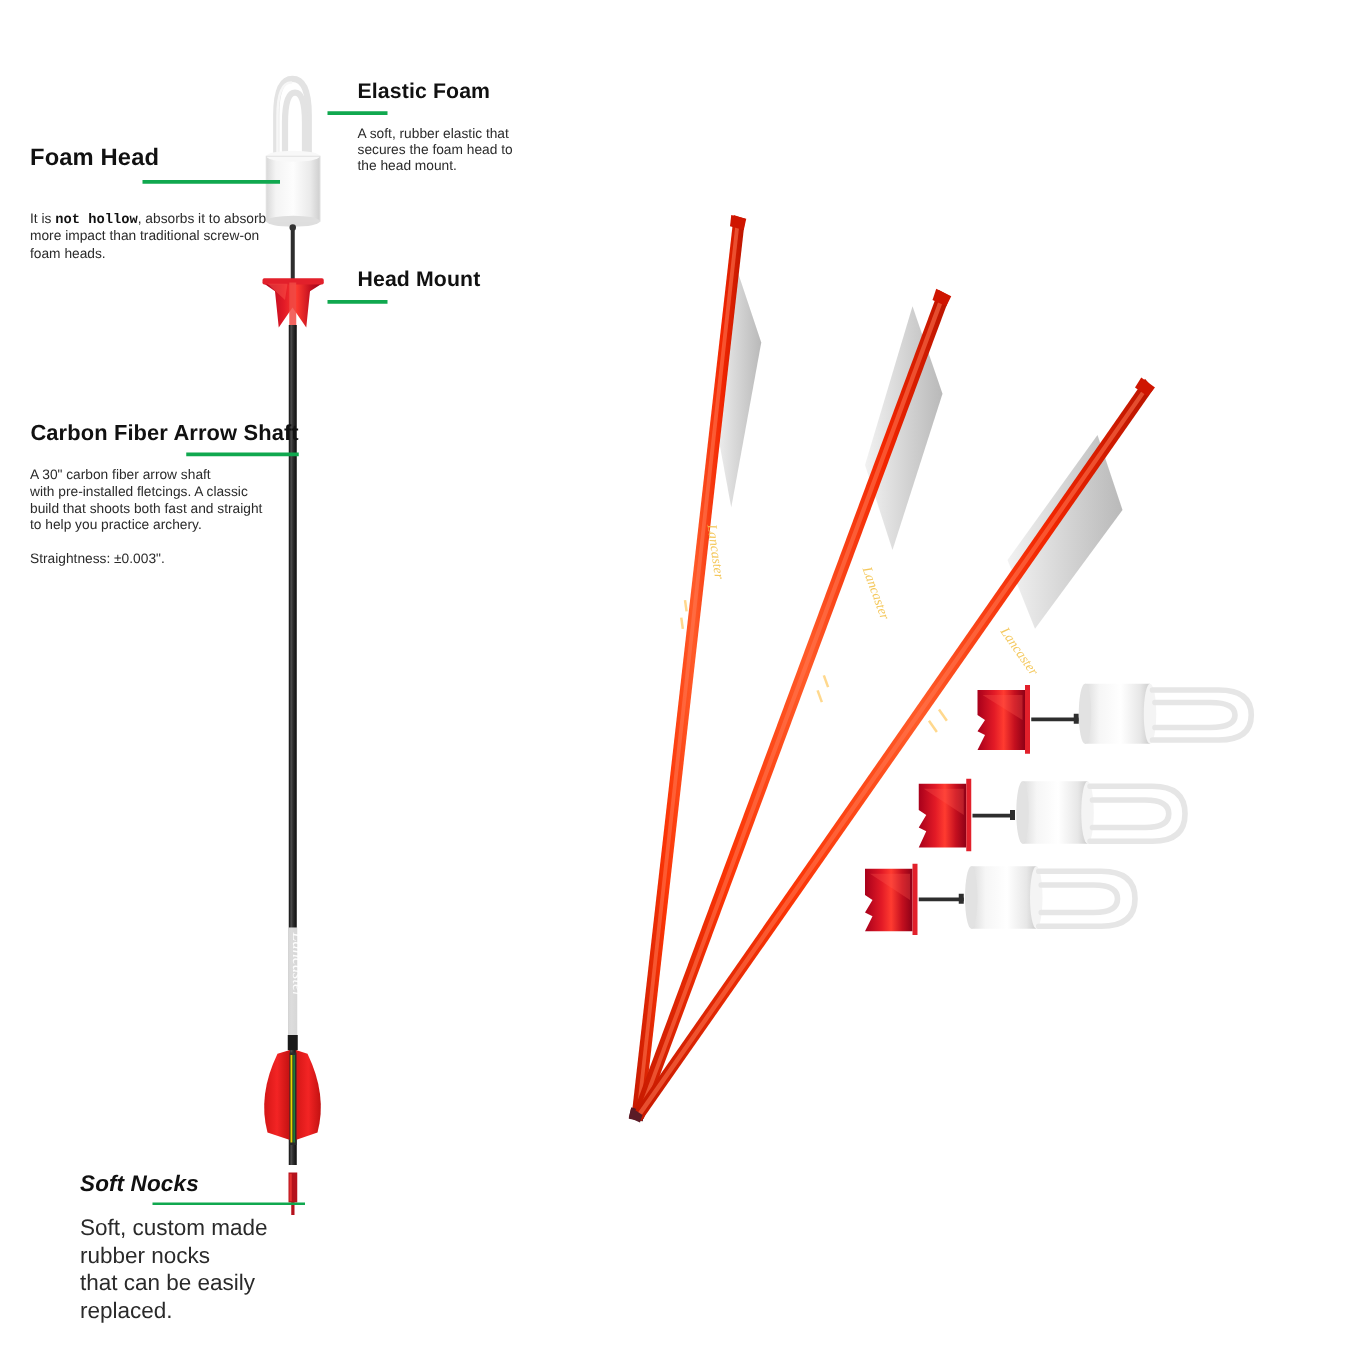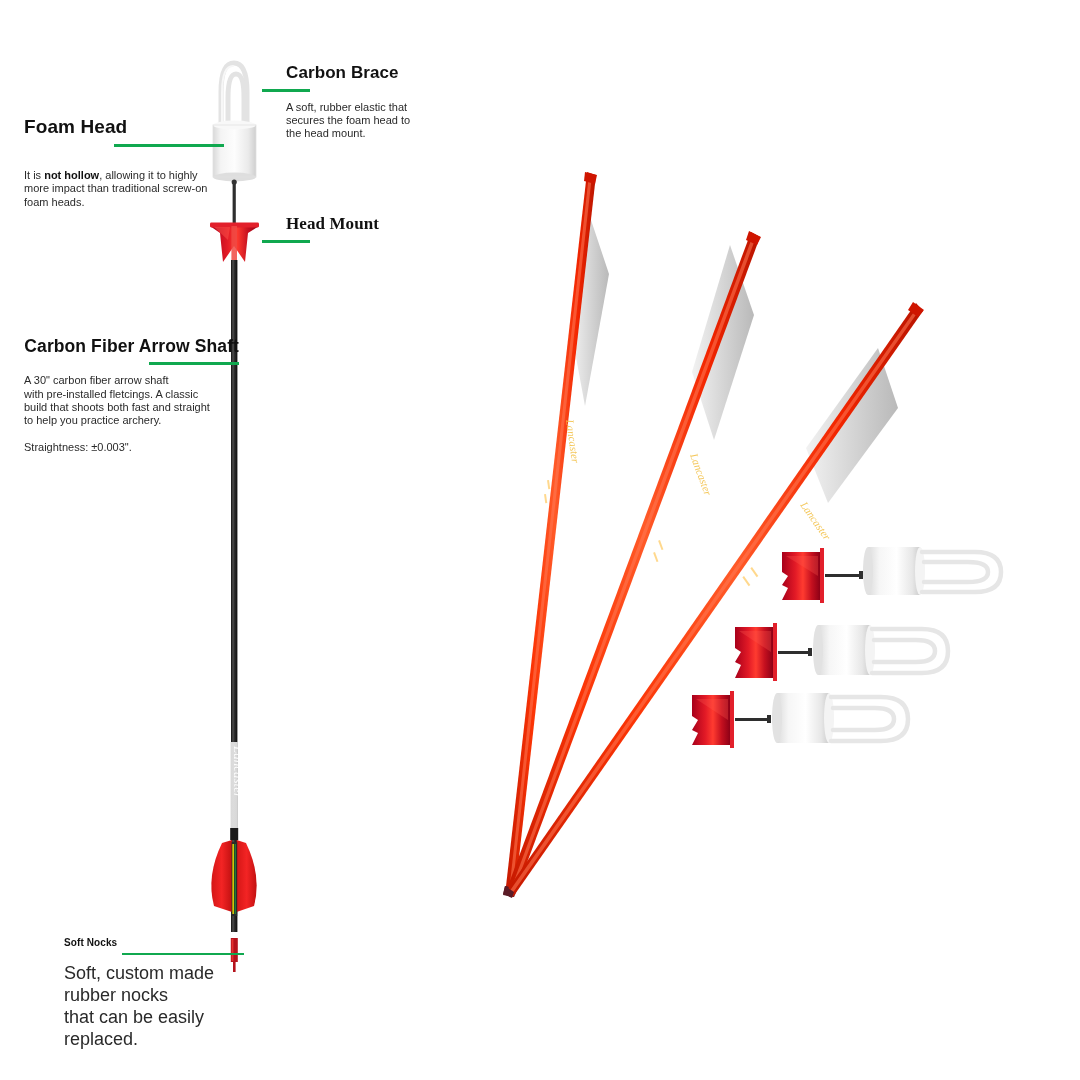--- a/index.html
+++ b/index.html
@@ -27,42 +27,42 @@
     background:#10a84f;
     margin-top:6px;
     margin-bottom:9px;
   }
   .callout .body{
     font-size:11px;
     line-height:1.22;
     color:#2a2a2a;
     white-space:pre-line;
   }
-  .callout .body b{font-weight:bold;color:#111;}
+  .callout .body b{font-weight:bold;color:#111;font-family:Liberation Mono, monospace;}
   .gap{height:13px;}
 
   
   #c-foam{left:24px;top:116px;width:200px;}
   #c-foam .ttl{font-size:19px;}
   #c-foam .rule{width:110px;margin-left:auto;}
 
   #c-elastic{left:286px;top:63px;width:170px;}
   #c-elastic .ttl{font-size:17px;}
   #c-elastic .rule{width:48px;margin-left:-24px;}
 
   #c-mount{left:286px;top:214px;width:175px;}
-  #c-mount .ttl{font-size:17px;font-family:Liberation Serif, serif;}
+  #c-mount .ttl{font-size:17px;}
   #c-mount .rule{width:48px;margin-left:-24px;}
 
   #c-shaft{left:24px;top:336px;width:215px;}
   #c-shaft .ttl{font-size:17.5px;text-align:right;}
   #c-shaft .rule{width:90px;margin-left:auto;}
 
   #c-nocks{left:64px;top:937px;width:180px;}
-  #c-nocks .ttl{font-size:10px;}
+  #c-nocks .ttl{font-size:18px;font-style:italic;}
   #c-nocks .rule{width:122px;margin-left:auto;height:2.5px;margin-top:4px;margin-bottom:8px;}
   #c-nocks .body{font-size:18px;}
 
   
   svg.art{position:absolute;left:0;top:0;width:1080px;height:1080px;}
 </style>
 </head>
 <body>
 
 <div class="stage">
@@ -278,27 +278,27 @@
         <path d="M831,697 L881,697 Q908,697 908,719 Q908,741 881,741 L831,741"></path>
         <path d="M833,708 L875,708 Q894,708 894,719 Q894,730 875,730 L833,730"></path>
       </g>
     </g>
   </svg>
 
   <div class="callout" id="c-foam">
     <div class="ttl">Foam Head</div>
     <div class="rule"></div>
     <div class="gap"></div>
-    <div class="body"><span>It is </span><b>not hollow</b><span>, allowing it to highly
+    <div class="body"><span>It is </span><b>not hollow</b><span>, absorbs it to absorb
 more impact than traditional screw-on
 foam heads.</span></div>
   </div>
 
   <div class="callout" id="c-elastic">
-    <div class="ttl">Carbon Brace</div>
+    <div class="ttl">Elastic Foam</div>
     <div class="rule"></div>
     <div class="body">A soft, rubber elastic that
 secures the foam head to
 the head mount.</div>
   </div>
 
   <div class="callout" id="c-mount">
     <div class="ttl">Head Mount</div>
     <div class="rule"></div>
   </div>

